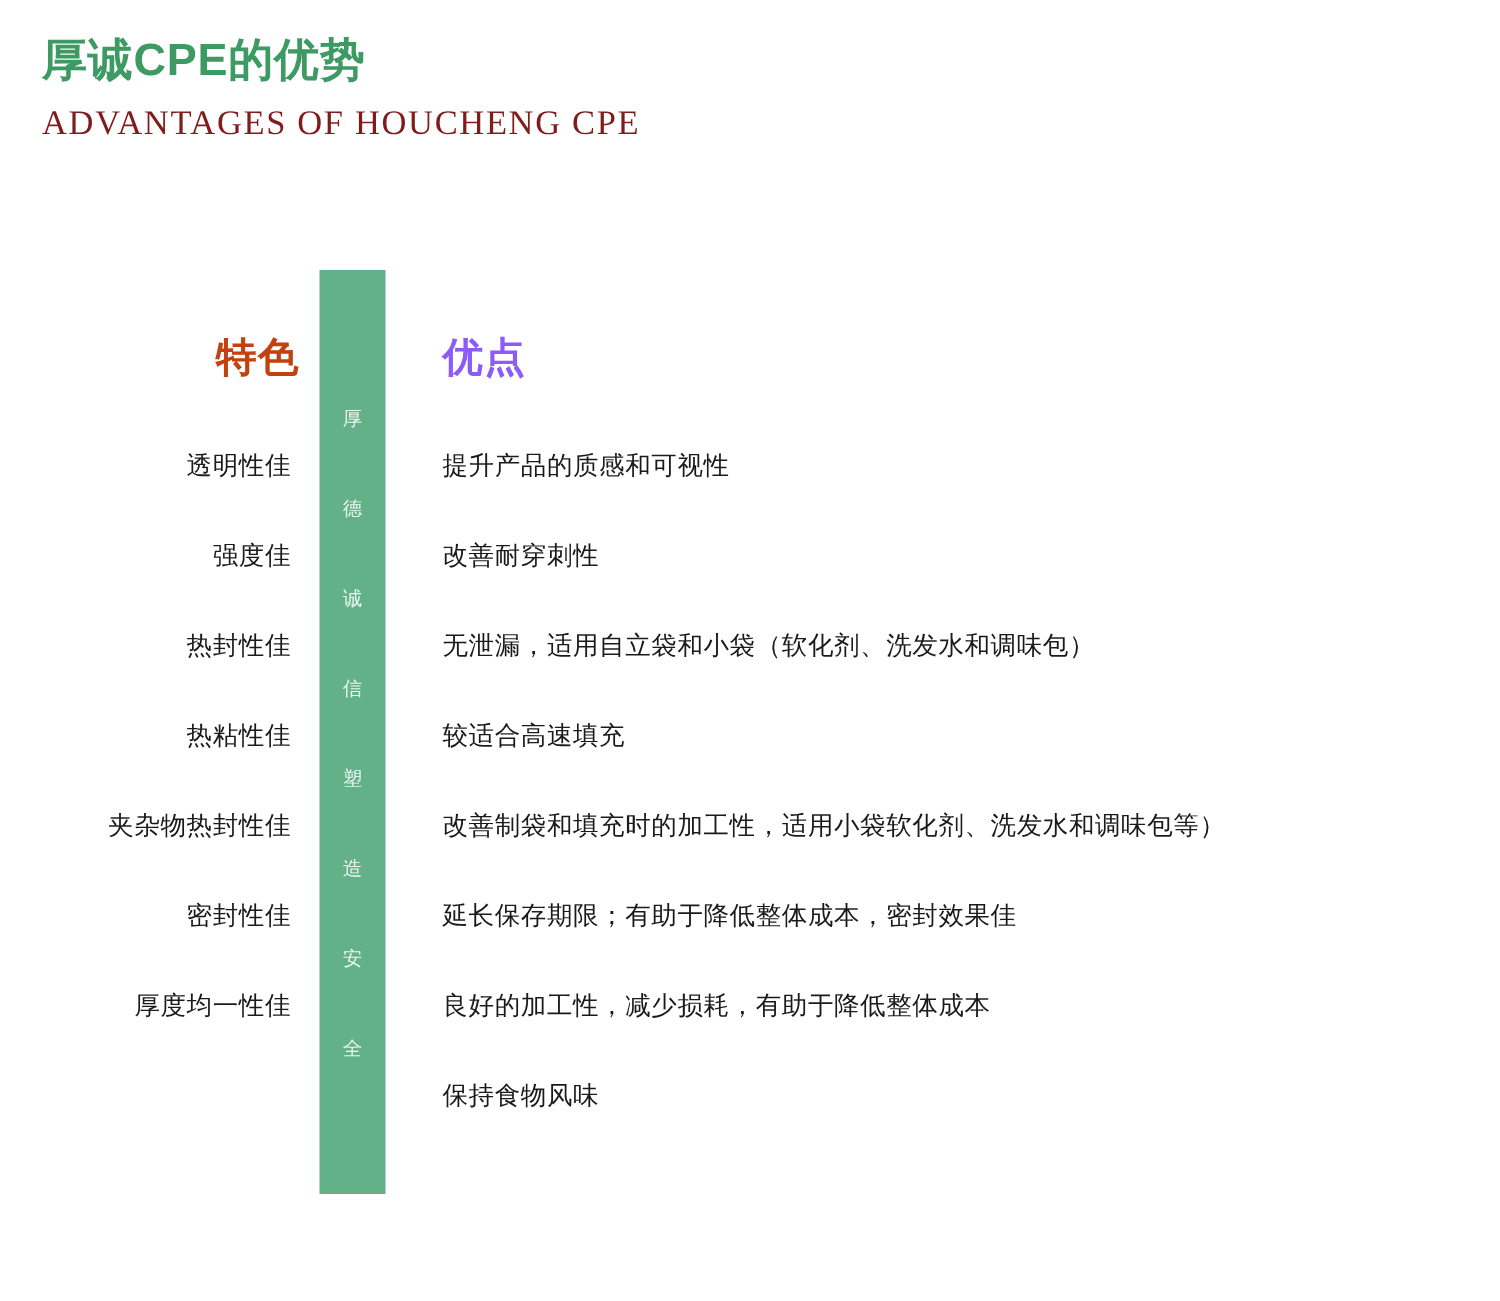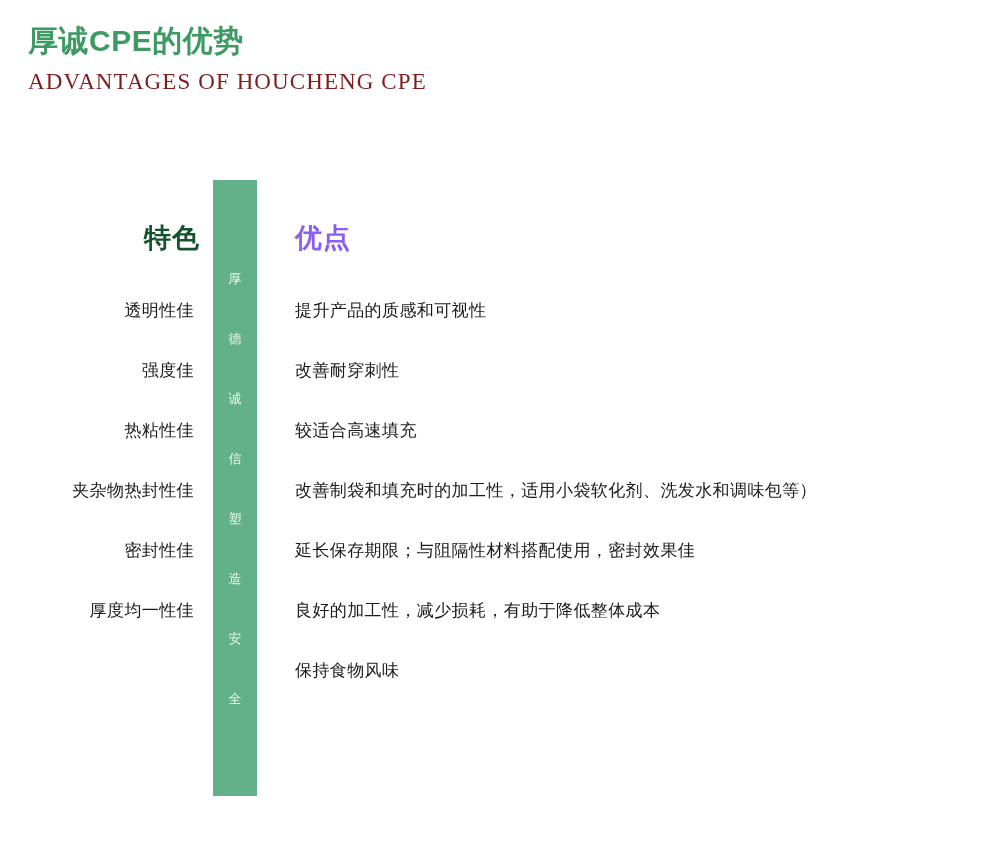--- a/index.html
+++ b/index.html
@@ -82,21 +82,21 @@
 
   
   .col-head-left {
     position: absolute;
     left: 30px;
     top: 220px;
     width: 170px;
     text-align: right;
     font-size: 27px;
     font-weight: 700;
-    color: #14532d;
+    color: #c2410c;
     letter-spacing: 1px;
   }
   .col-head-right {
     position: absolute;
     left: 295px;
     top: 220px;
     font-size: 27px;
     font-weight: 700;
     color: #8b5cf6;
     letter-spacing: 1px;
@@ -169,34 +169,38 @@
     <div class="row">
       <div class="cell-feature">透明性佳</div>
       <div class="cell-benefit">提升产品的质感和可视性</div>
     </div>
 
     <div class="row">
       <div class="cell-feature">强度佳</div>
       <div class="cell-benefit">改善耐穿刺性</div>
     </div>
 
+    <div class="row">
+      <div class="cell-feature">热封性佳</div>
+      <div class="cell-benefit">无泄漏，适用自立袋和小袋（软化剂、洗发水和调味包）</div>
+    </div>
 
     <div class="row">
       <div class="cell-feature">热粘性佳</div>
       <div class="cell-benefit">较适合高速填充</div>
     </div>
 
     <div class="row">
       <div class="cell-feature">夹杂物热封性佳</div>
       <div class="cell-benefit">改善制袋和填充时的加工性，适用小袋软化剂、洗发水和调味包等）</div>
     </div>
 
     <div class="row">
       <div class="cell-feature">密封性佳</div>
-      <div class="cell-benefit">延长保存期限；与阻隔性材料搭配使用，密封效果佳</div>
+      <div class="cell-benefit">延长保存期限；有助于降低整体成本，密封效果佳</div>
     </div>
 
     <div class="row">
       <div class="cell-feature">厚度均一性佳</div>
       <div class="cell-benefit">良好的加工性，减少损耗，有助于降低整体成本</div>
     </div>
 
     <div class="row">
       <div class="cell-benefit">保持食物风味</div>
     </div>

